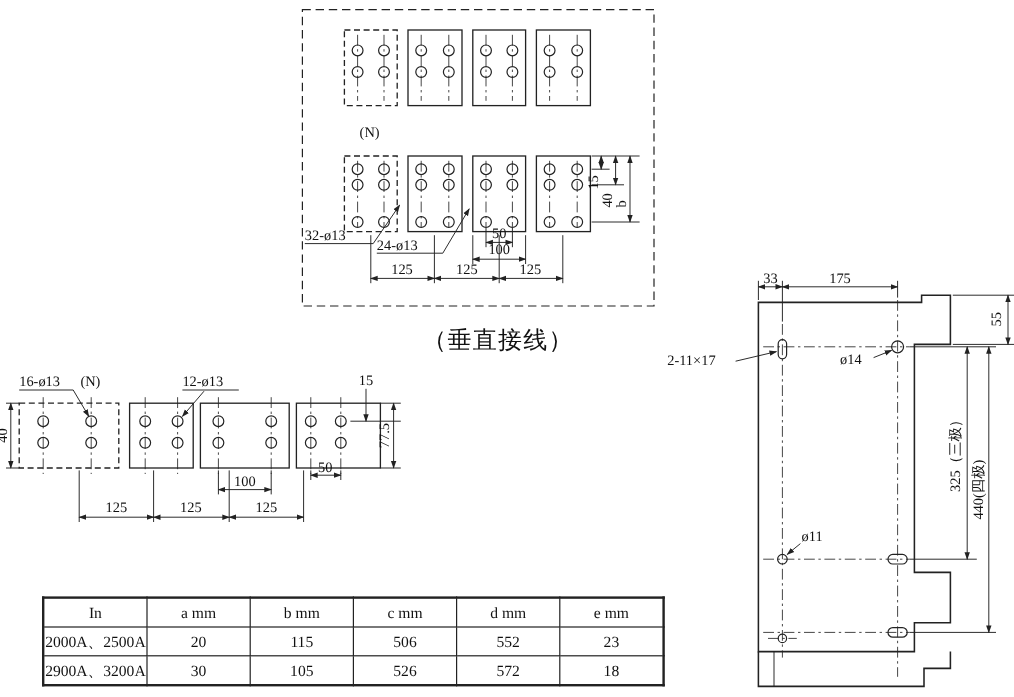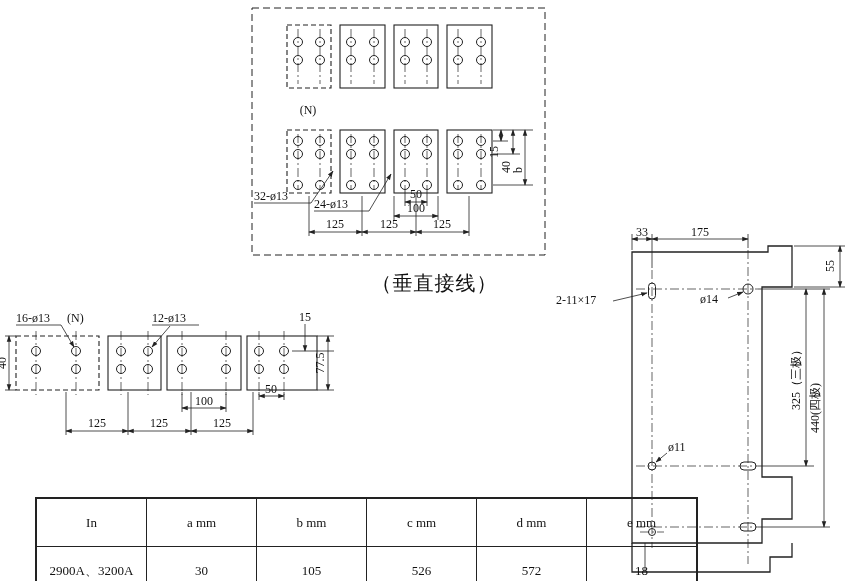--- a/index.html
+++ b/index.html
@@ -1,23 +1,23 @@
 <!DOCTYPE html>
 <html><head>
 <meta charset="utf-8">
 <style>
   html,body{margin:0;padding:0;background:#fff}
   .canvas{position:relative;width:845px;height:581px;background:#fff;
           font-family:"Liberation Serif",serif;overflow:hidden;color:#111}
   .canvas > svg{position:absolute;left:0;top:0}
-  .caption{position:absolute;font-size:20px;text-align:center;letter-spacing:1px;white-space:nowrap}
+  .caption{position:absolute;font-size:20px;letter-spacing:1px;white-space:nowrap}
   table.spec{position:absolute;left:35px;top:497px;border-collapse:collapse;table-layout:fixed;
              width:512px;font-size:13px;border:2px solid #222}
   table.spec th,table.spec td{border:1px solid #222;height:23px;text-align:center;
-             font-weight:normal;padding:12px;width:85px}
+             font-weight:normal;padding:0;width:85px}
   
   .blk{fill:none;stroke:#222;stroke-width:1.1}
   .dashb{stroke-dasharray:5 3}
   .dash{fill:none;stroke:#222;stroke-width:1;stroke-dasharray:7 4}
   .cl{stroke:#222;stroke-width:.7;stroke-dasharray:9 3 2 3;fill:none}
   .h{fill:none;stroke:#222;stroke-width:1}
   .ln{stroke:#222;stroke-width:.8;fill:none}
   .dim{stroke:#222;stroke-width:.8;fill:none}
   .out{fill:none;stroke:#222;stroke-width:1.3}
   svg text{font-family:"Liberation Serif",serif;font-size:12px;fill:#111}
@@ -329,20 +329,28 @@
   <tbody>
         <tr>
     <th>In</th>
     <th>a mm</th>
     <th>b mm</th>
     <th>c mm</th>
     <th>d mm</th>
     <th>e mm</th>
   </tr>
   <tr>
+    <td>2000A、2500A</td>
+    <td>20</td>
+    <td>115</td>
+    <td>506</td>
+    <td>552</td>
+    <td>23</td>
+  </tr>
+  <tr>
     <td>2900A、3200A</td>
     <td>30</td>
     <td>105</td>
     <td>526</td>
     <td>572</td>
     <td>18</td>
   </tr>
 </tbody>
     </table>
 

